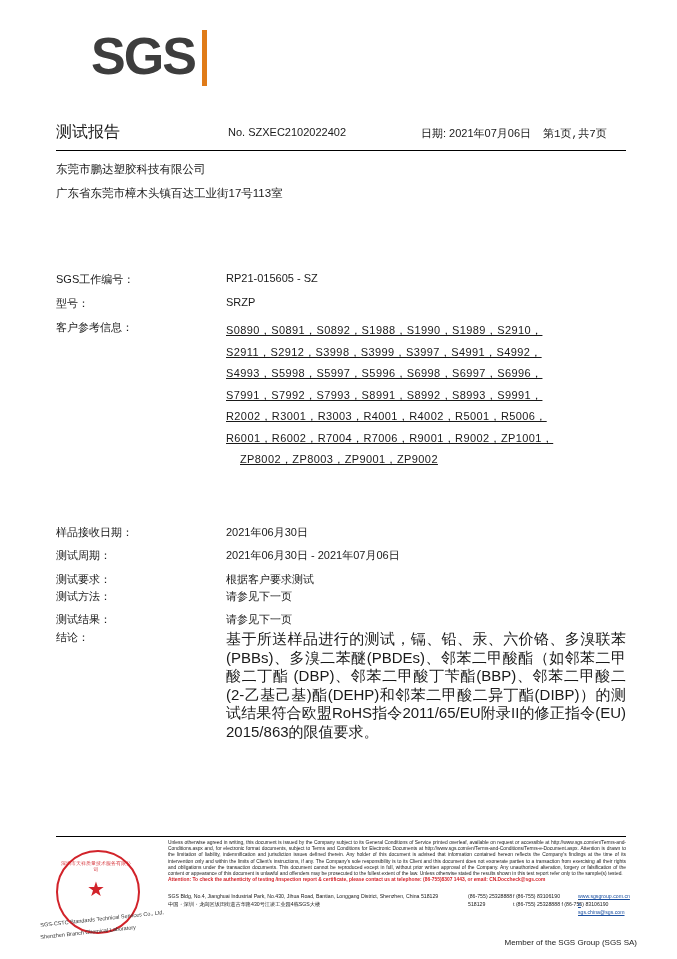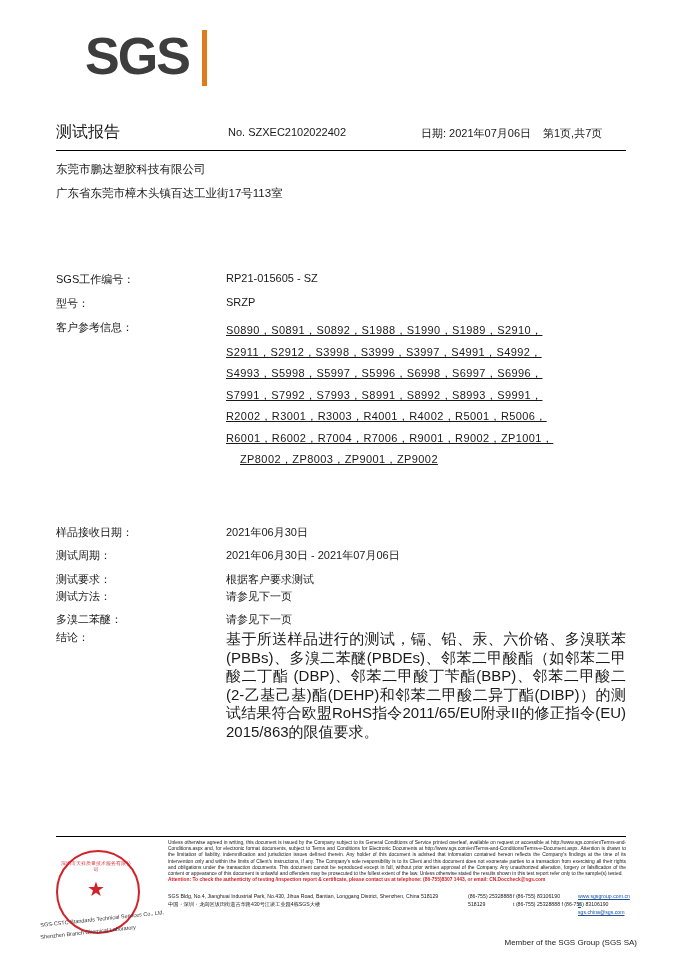--- a/index.html
+++ b/index.html
@@ -29,20 +29,21 @@
     width: 120px;
     height: 62px;
   }
   .logo-text {
     font-family: "Liberation Sans", sans-serif;
     font-weight: bold;
     font-size: 52px;
     letter-spacing: -2px;
     color: #3d3d3d;
     line-height: 56px;
+    margin-left: 6px;
   }
   .logo-bar {
     position: absolute;
     right: -2px;
     top: 2px;
     width: 5px;
     height: 56px;
     background: #e07b18;
   }
 
@@ -75,20 +76,21 @@
     top: 4px;
     font-size: 11px;
     color: #1a1a1a;
   }
   .page-count {
     position: absolute;
     left: 487px;
     top: 4px;
     font-size: 11px;
     color: #1a1a1a;
+    font-family: Liberation Mono, monospace;
   }
   .title-rule {
     position: absolute;
     left: 56px;
     top: 150px;
     width: 570px;
     height: 1px;
     background: #000;
   }
 
@@ -309,21 +311,21 @@
   </div>
   <div class="field" style="top:572px">
     <span class="lbl">测试要求：</span>
     <span class="val">根据客户要求测试</span>
   </div>
   <div class="field" style="top:589px">
     <span class="lbl">测试方法：</span>
     <span class="val">请参见下一页</span>
   </div>
   <div class="field" style="top:612px">
-    <span class="lbl">多溴二苯醚：</span>
+    <span class="lbl">测试结果：</span>
     <span class="val">请参见下一页</span>
   </div>
   <div class="field" style="top:630px">
     <span class="lbl">结论：</span>
   </div>
   <div class="conclusion-text">基于所送样品进行的测试，镉、铅、汞、六价铬、多溴联苯(PBBs)、多溴二苯醚(PBDEs)、邻苯二甲酸酯（如邻苯二甲酸二丁酯 (DBP)、邻苯二甲酸丁苄酯(BBP)、邻苯二甲酸二(2-乙基己基)酯(DEHP)和邻苯二甲酸二异丁酯(DIBP)）的测试结果符合欧盟RoHS指令2011/65/EU附录II的修正指令(EU) 2015/863的限值要求。</div>
 
   <div class="footer-rule"></div>
 
   <div class="stamp">

